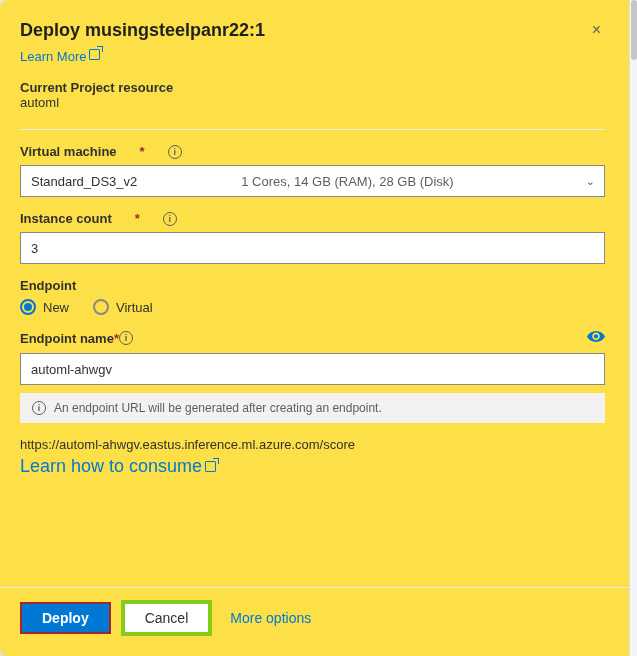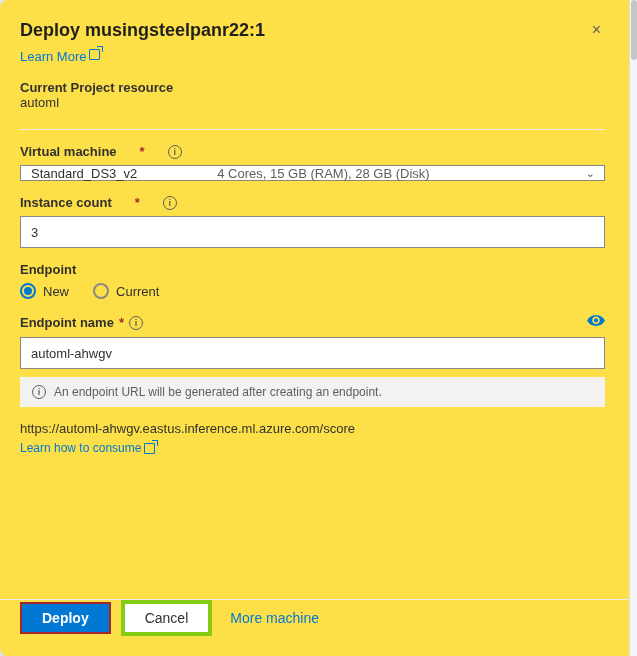--- a/index.html
+++ b/index.html
@@ -151,25 +151,26 @@
       color: #605e5c;
       font-size: 11px;
     }
     .select-display {
       width: 100%;
       border: 1px solid #8a8886;
       padding: 6px 36px 6px 10px;
       font-size: 13px;
       color: #323130;
       background: white;
-      height: 16px;
+      height: 32px;
       display: flex;
       align-items: center;
       cursor: pointer;
       position: relative;
+      gap: 24px;
     }
     .vm-label { flex: 0 0 auto; }
     .vm-desc { margin-left: 80px; color: #605e5c; }
     .input-field {
       width: 100%;
       border: 1px solid #8a8886;
       padding: 6px 10px;
       font-size: 13px;
       color: #323130;
       height: 32px;
@@ -209,22 +210,21 @@
     .endpoint-name-row {
       display: flex;
       align-items: center;
       justify-content: space-between;
       margin-bottom: 6px;
     }
     .endpoint-name-label {
       font-size: 13px;
       font-weight: 600;
       display: flex;
-      align-items: flex-end;
-      gap: 5px;
+      align-items: center;
     }
     .eye-icon {
       color: #0078d4;
       cursor: pointer;
       font-size: 16px;
     }
     .info-box {
       background: #f3f2f1;
       padding: 8px 12px;
       margin-top: 8px;
@@ -249,28 +249,28 @@
     }
     .url-text {
       font-size: 13px;
       color: #323130;
       margin-top: 8px;
       margin-bottom: 4px;
     }
     .consume-link {
       color: #0078d4;
       text-decoration: none;
-      font-size: 12px;
+      font-size: 18px;
       display: inline-flex;
       align-items: center;
       gap: 3px;
       margin-bottom: 16px;
     }
     .dialog-footer {
-      padding: 0 20px 20px 20px;
+      padding: 12px 20px 20px 20px;
       display: flex;
       align-items: center;
       gap: 10px;
       border-top: 1px solid #edebe9;
       margin-right: 8px;
     }
     .btn-primary {
       background: #0078d4;
       color: white;
       border: 2px solid #a4262c;
@@ -332,21 +332,21 @@
     
     <div class="field-group">
       <div class="field-label">
         <span>Virtual machine</span>
         <span class="required-star">*</span>
         <span class="info-icon">i</span>
       </div>
       <div class="select-wrapper">
         <div class="select-display">
           <span class="vm-label">Standard_DS3_v2</span>
-          <span class="vm-desc">4 Cores, 15 GB (RAM), 28 GB (Disk)</span>
+          <span class="vm-desc">1 Cores, 14 GB (RAM), 28 GB (Disk)</span>
         </div>
         <span class="chevron-icon">⌄</span>
       </div>
     </div>
 
     
     <div class="field-group">
       <div class="field-label">
         <span>Instance count</span>
         <span class="required-star">*</span>
@@ -360,21 +360,21 @@
       <div class="field-label">Endpoint</div>
       <div class="radio-group">
         <label class="radio-option">
           <div class="radio-input checked">
             <div class="radio-dot"></div>
           </div>
           <span>New</span>
         </label>
         <label class="radio-option">
           <div class="radio-input"></div>
-          <span>Current</span>
+          <span>Virtual</span>
         </label>
       </div>
     </div>
 
     
     <div class="field-group">
       <div class="endpoint-name-row">
         <div class="endpoint-name-label">
           <span>Endpoint name</span>
           <span class="required-star">*</span>
@@ -397,19 +397,19 @@
     <div class="url-text">https://automl-ahwgv.eastus.inference.ml.azure.com/score</div>
     <a href="#" class="consume-link">
       <span>Learn how to consume</span>
       <span class="external-icon"></span>
     </a>
   </div>
 
   <div class="dialog-footer">
     <button class="btn-primary">Deploy</button>
     <button class="btn-secondary">Cancel</button>
-    <button class="btn-link">More machine</button>
+    <button class="btn-link">More options</button>
   </div>
 
   <div class="scrollbar">
     <div class="scrollbar-thumb"></div>
   </div>
 </div>
 
 </body></html>

